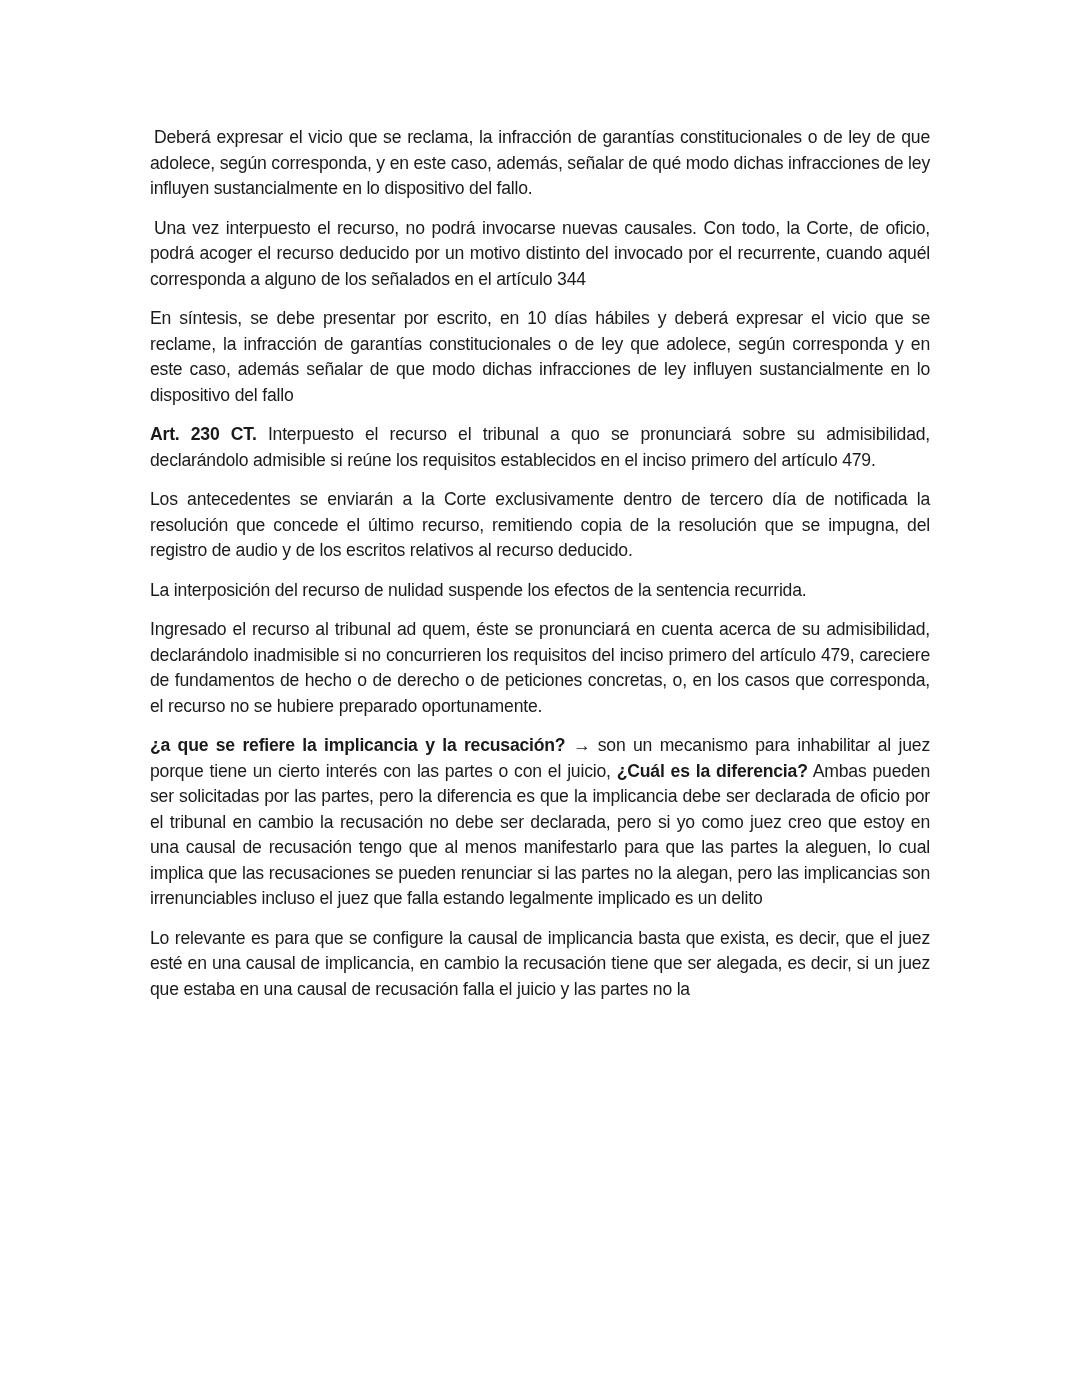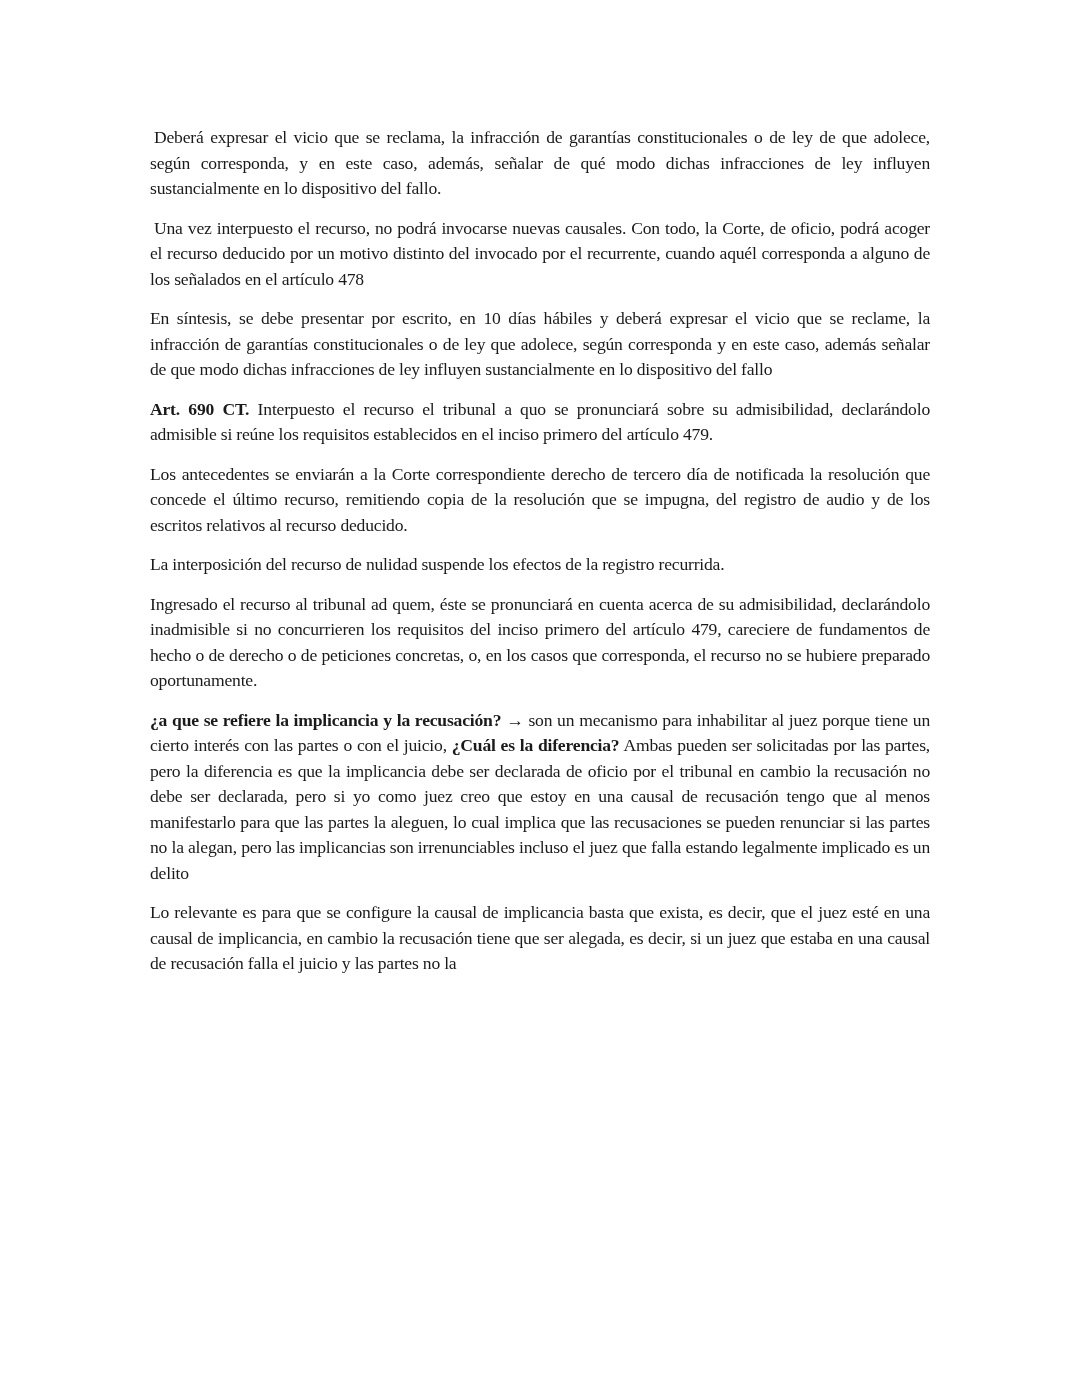--- a/index.html
+++ b/index.html
@@ -16,47 +16,46 @@
       color: #1a1a1a;
     }
     .page {
       position: absolute;
       left: 150px;
       top: 125px;
       width: 780px;
       font-size: 17.6px;
       line-height: 25.5px;
       letter-spacing: -0.2px;
-      font-family: Liberation Serif, serif;
     }
     .para {
       margin: 0 0 14px 0;
       text-align: justify;
     }
     .para.lead-space { text-indent: 4px; }
     .heading {
       margin: 52px 0 14px 0;
       font-weight: bold;
       text-decoration: underline;
       text-underline-offset: 3px;
     }
     .gap-large { }
     b { font-weight: bold; }
   </style>
 </head>
 <body>
 
 <div class="page">
   <p class="para lead-space">Deberá expresar el vicio que se reclama, la infracción de garantías constitucionales o de ley de que adolece, según corresponda, y en este caso, además, señalar de qué modo dichas infracciones de ley influyen sustancialmente en lo dispositivo del fallo.</p>
-  <p class="para lead-space">Una vez interpuesto el recurso, no podrá invocarse nuevas causales. Con todo, la Corte, de oficio, podrá acoger el recurso deducido por un motivo distinto del invocado por el recurrente, cuando aquél corresponda a alguno de los señalados en el artículo 478</p>
+  <p class="para lead-space">Una vez interpuesto el recurso, no podrá invocarse nuevas causales. Con todo, la Corte, de oficio, podrá acoger el recurso deducido por un motivo distinto del invocado por el recurrente, cuando aquél corresponda a alguno de los señalados en el artículo 344</p>
   <p class="para">En síntesis, se debe presentar por escrito, en 10 días hábiles y deberá expresar el vicio que se reclame, la infracción de garantías constitucionales o de ley que adolece, según corresponda y en este caso, además señalar de que modo dichas infracciones de ley influyen sustancialmente en lo dispositivo del fallo</p>
 
 
-  <p class="para"><b>Art. 690 CT.</b><span> Interpuesto el recurso el tribunal a quo se pronunciará sobre su admisibilidad, declarándolo admisible si reúne los requisitos establecidos en el inciso primero del artículo 479.</span></p>
+  <p class="para"><b>Art. 230 CT.</b><span> Interpuesto el recurso el tribunal a quo se pronunciará sobre su admisibilidad, declarándolo admisible si reúne los requisitos establecidos en el inciso primero del artículo 479.</span></p>
 
-  <p class="para">Los antecedentes se enviarán a la Corte correspondiente derecho de tercero día de notificada la resolución que concede el último recurso, remitiendo copia de la resolución que se impugna, del registro de audio y de los escritos relativos al recurso deducido.</p>
-  <p class="para">La interposición del recurso de nulidad suspende los efectos de la registro recurrida.</p>
+  <p class="para">Los antecedentes se enviarán a la Corte exclusivamente dentro de tercero día de notificada la resolución que concede el último recurso, remitiendo copia de la resolución que se impugna, del registro de audio y de los escritos relativos al recurso deducido.</p>
+  <p class="para">La interposición del recurso de nulidad suspende los efectos de la sentencia recurrida.</p>
   <p class="para">Ingresado el recurso al tribunal ad quem, éste se pronunciará en cuenta acerca de su admisibilidad, declarándolo inadmisible si no concurrieren los requisitos del inciso primero del artículo 479, careciere de fundamentos de hecho o de derecho o de peticiones concretas, o, en los casos que corresponda, el recurso no se hubiere preparado oportunamente.</p>
 
   <p class="para gap-large"><b>¿a que se refiere la implicancia y la recusación?</b><span> → </span><span>son un mecanismo para inhabilitar al juez porque tiene un cierto interés con las partes o con el juicio, </span><b>¿Cuál es la diferencia?</b><span> Ambas pueden ser solicitadas por las partes, pero la diferencia es que la implicancia debe ser declarada de oficio por el tribunal en cambio la recusación no debe ser declarada, pero si yo como juez creo que estoy en una causal de recusación tengo que al menos manifestarlo para que las partes la aleguen, lo cual implica que las recusaciones se pueden renunciar si las partes no la alegan, pero las implicancias son irrenunciables incluso el juez que falla estando legalmente implicado es un delito</span></p>
 
   <p class="para">Lo relevante es para que se configure la causal de implicancia basta que exista, es decir, que el juez esté en una causal de implicancia, en cambio la recusación tiene que ser alegada, es decir, si un juez que estaba en una causal de recusación falla el juicio y las partes no la</p>
 </div>
 
 </body></html>

